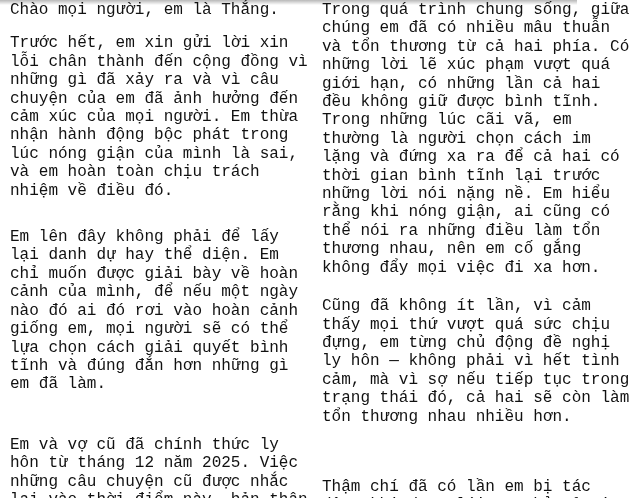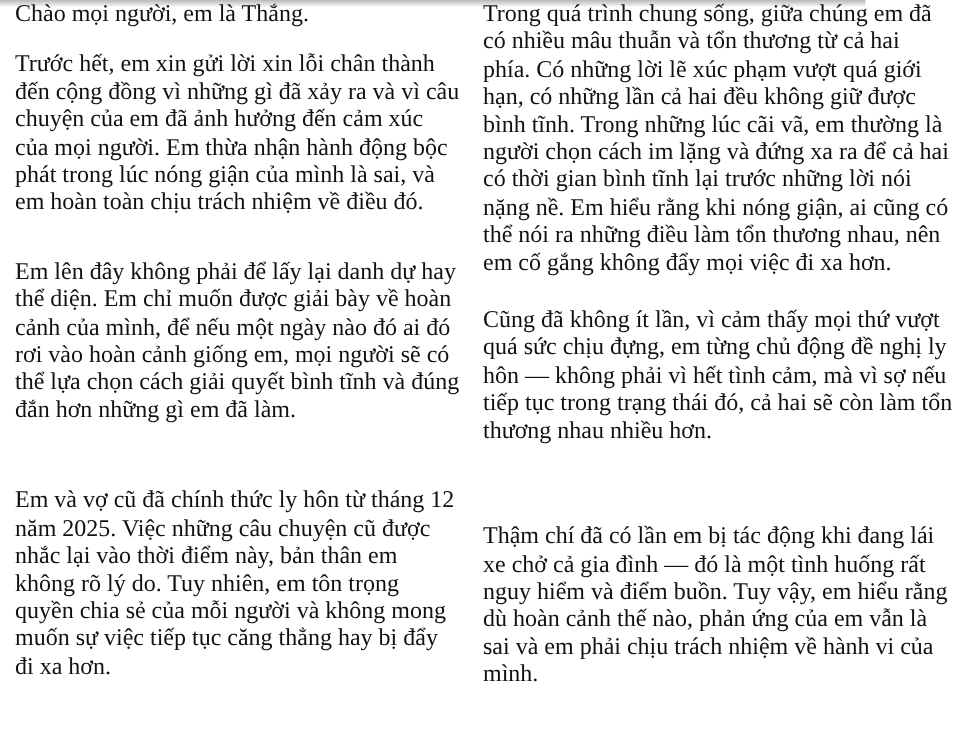--- a/index.html
+++ b/index.html
@@ -21,20 +21,21 @@
     position: absolute;
     top: 0; left: 0; right: 0;
     height: 5px;
     background: linear-gradient(to bottom, rgba(0,0,0,0.28), rgba(0,0,0,0));
     pointer-events: none;
   }
   .page {
     position: relative;
     width: 577px;
     height: 498px;
+    font-family: Liberation Mono, monospace;
   }
   .col {
     position: absolute;
     top: 1px;
   }
   .col-left  { left: 10px;  width: 298px; }
   .col-right { left: 322px; width: 313px; }
   p {
     margin: 0;
     text-align: left;

